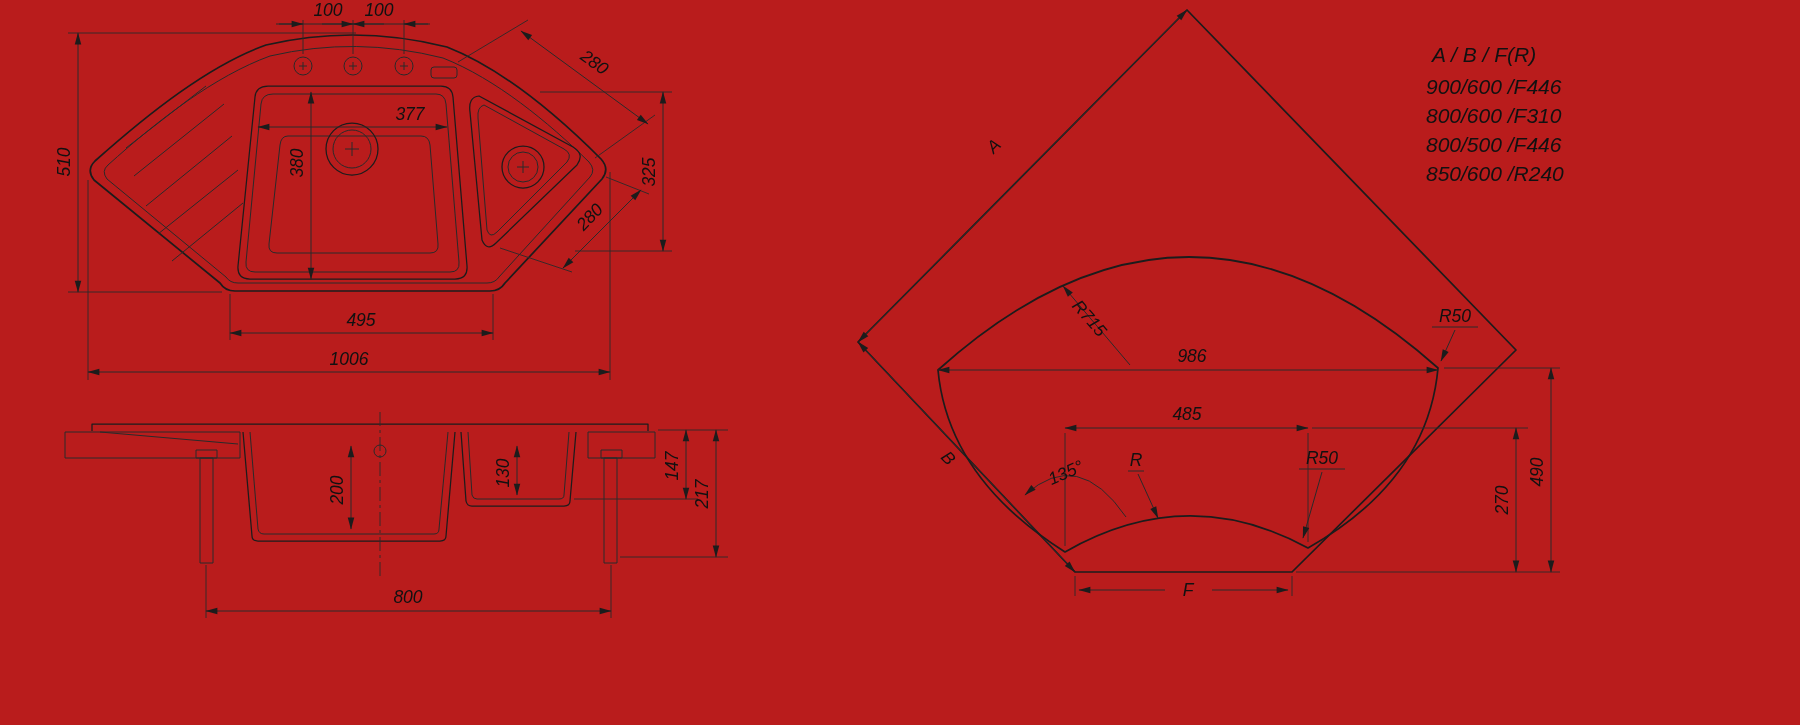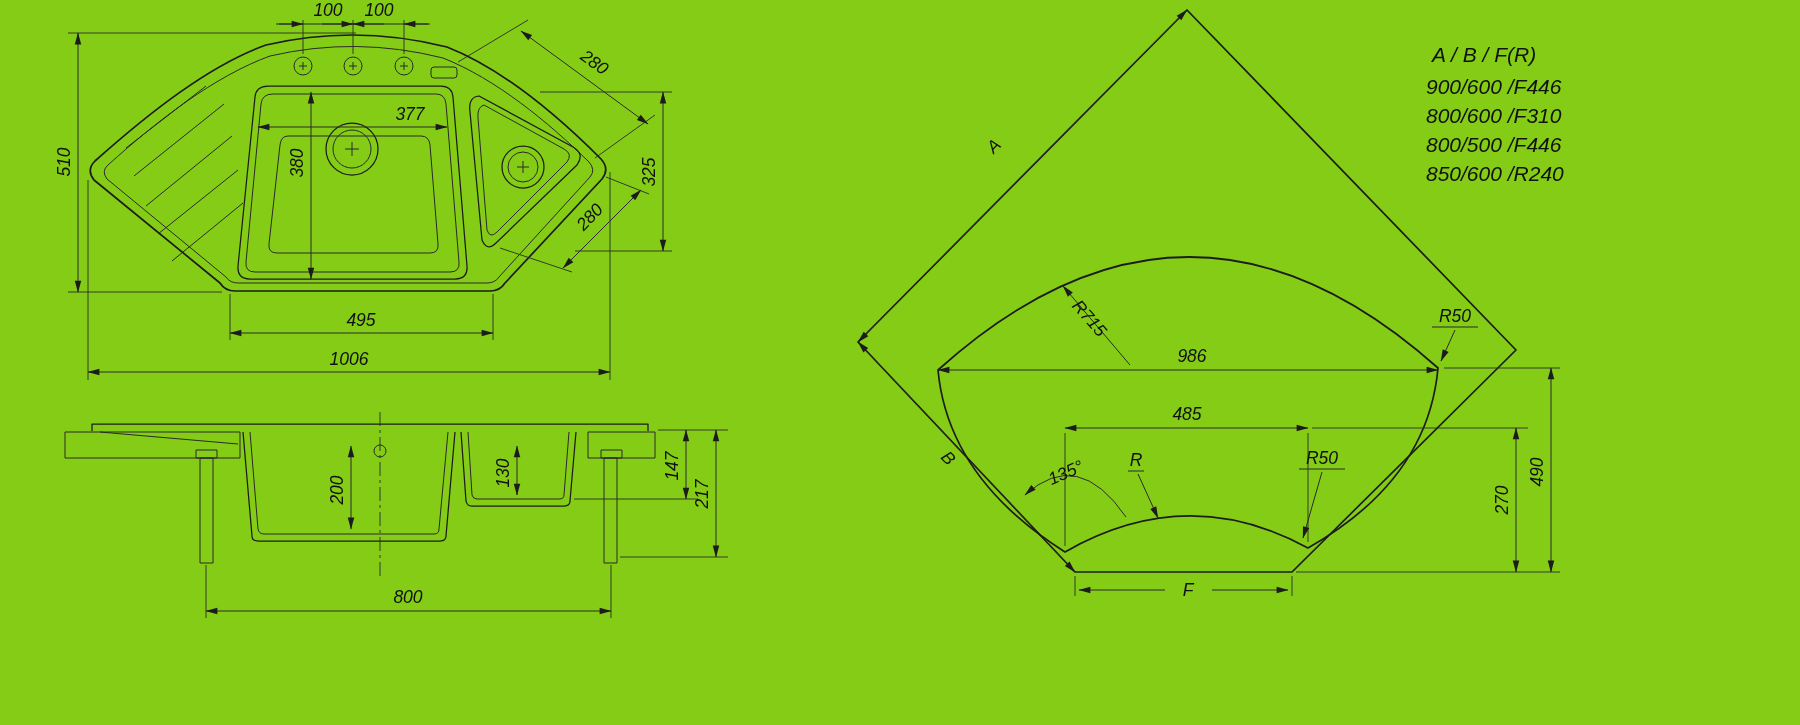--- a/index.html
+++ b/index.html
@@ -1,16 +1,16 @@
 <!DOCTYPE html>
 <html><head>
 <meta charset="utf-8">
 <style>
   html,body{margin:0;padding:0;background:#ffffff;}
-  .stage{width:1800px;height:725px;background:#84cc16;overflow:hidden;}
+  .stage{width:1800px;height:725px;background:#b91c1c;overflow:hidden;}
   svg{display:block;}
   .out  {fill:none;stroke:#1c1c1c;stroke-width:1.7;stroke-linejoin:round;stroke-linecap:round;}
   .med  {fill:none;stroke:#1c1c1c;stroke-width:1.25;stroke-linejoin:round;}
   .thin {fill:none;stroke:#2a2a2a;stroke-width:1;stroke-linejoin:round;}
   .dim  {fill:none;stroke:#2a2a2a;stroke-width:1;}
   .ext  {fill:none;stroke:#2a2a2a;stroke-width:0.9;}
   .cl   {fill:none;stroke:#2a2a2a;stroke-width:0.9;stroke-dasharray:14 4 3 4;}
   text  {font-family:"Liberation Sans",sans-serif;font-style:italic;font-size:17.5px;fill:#111;}
   .tbl  {font-size:21px;}
   .mid  {text-anchor:middle;}

